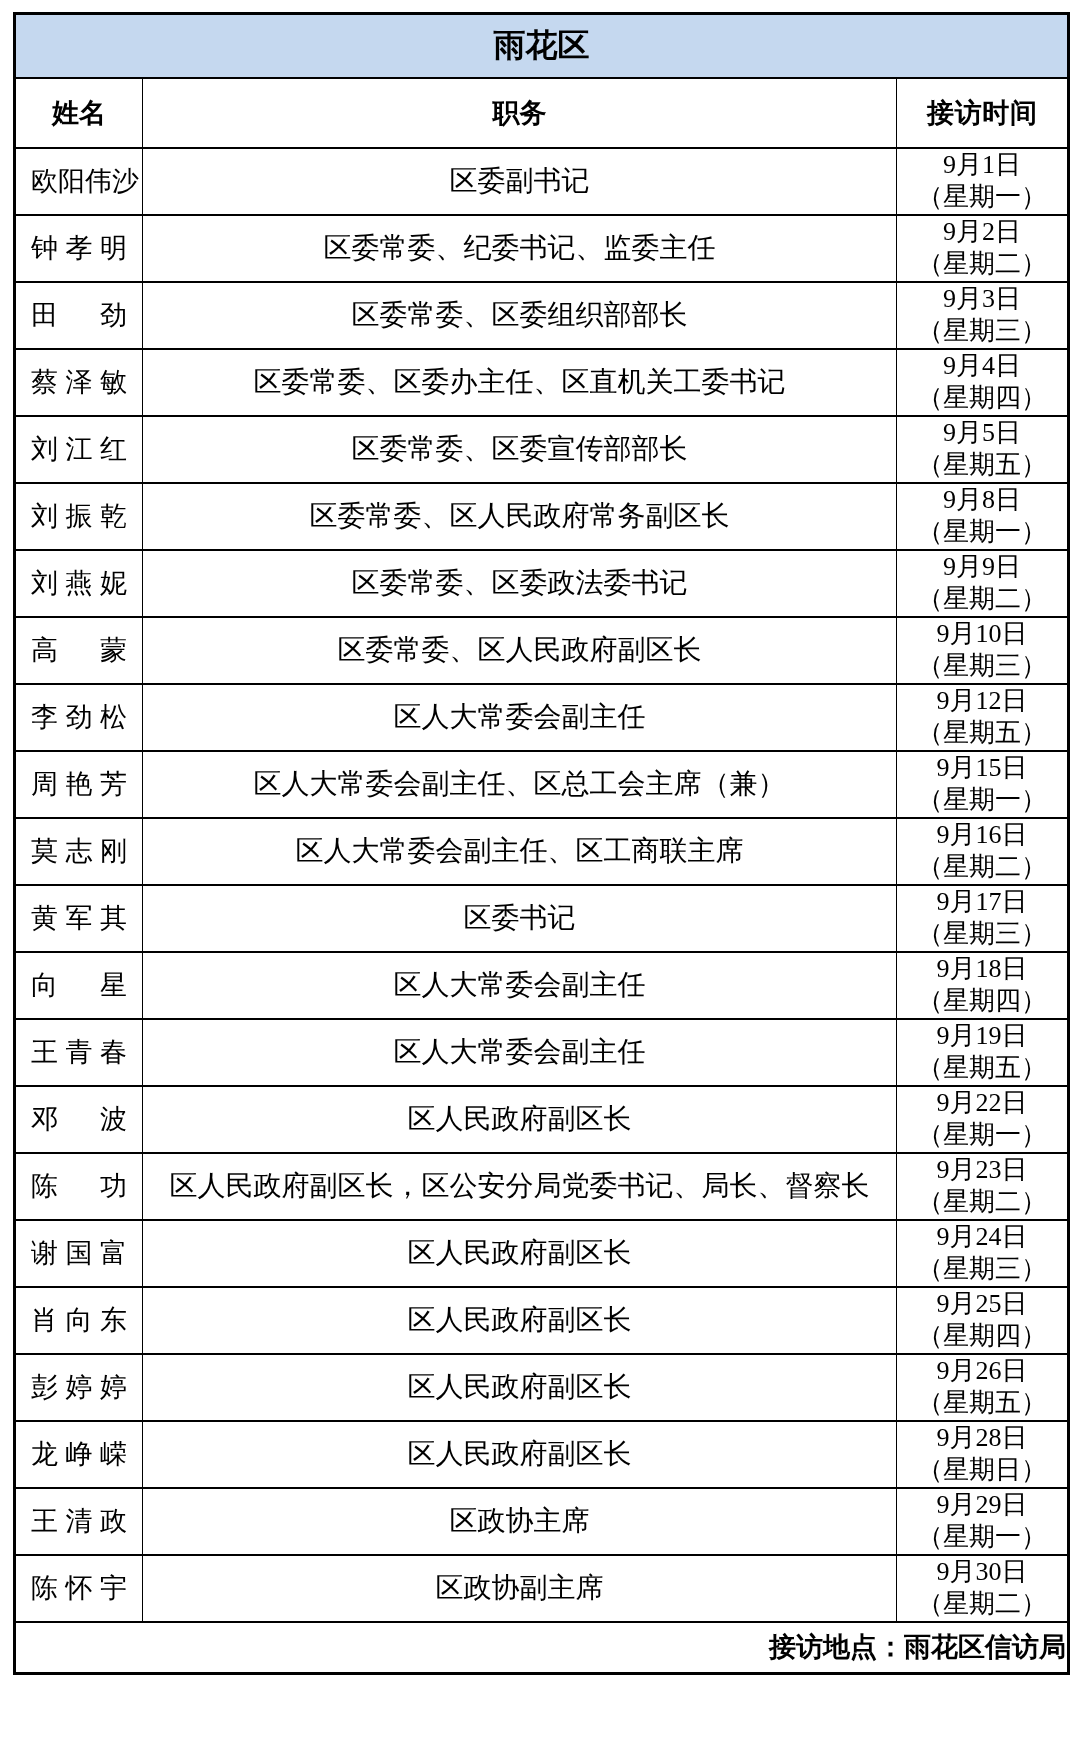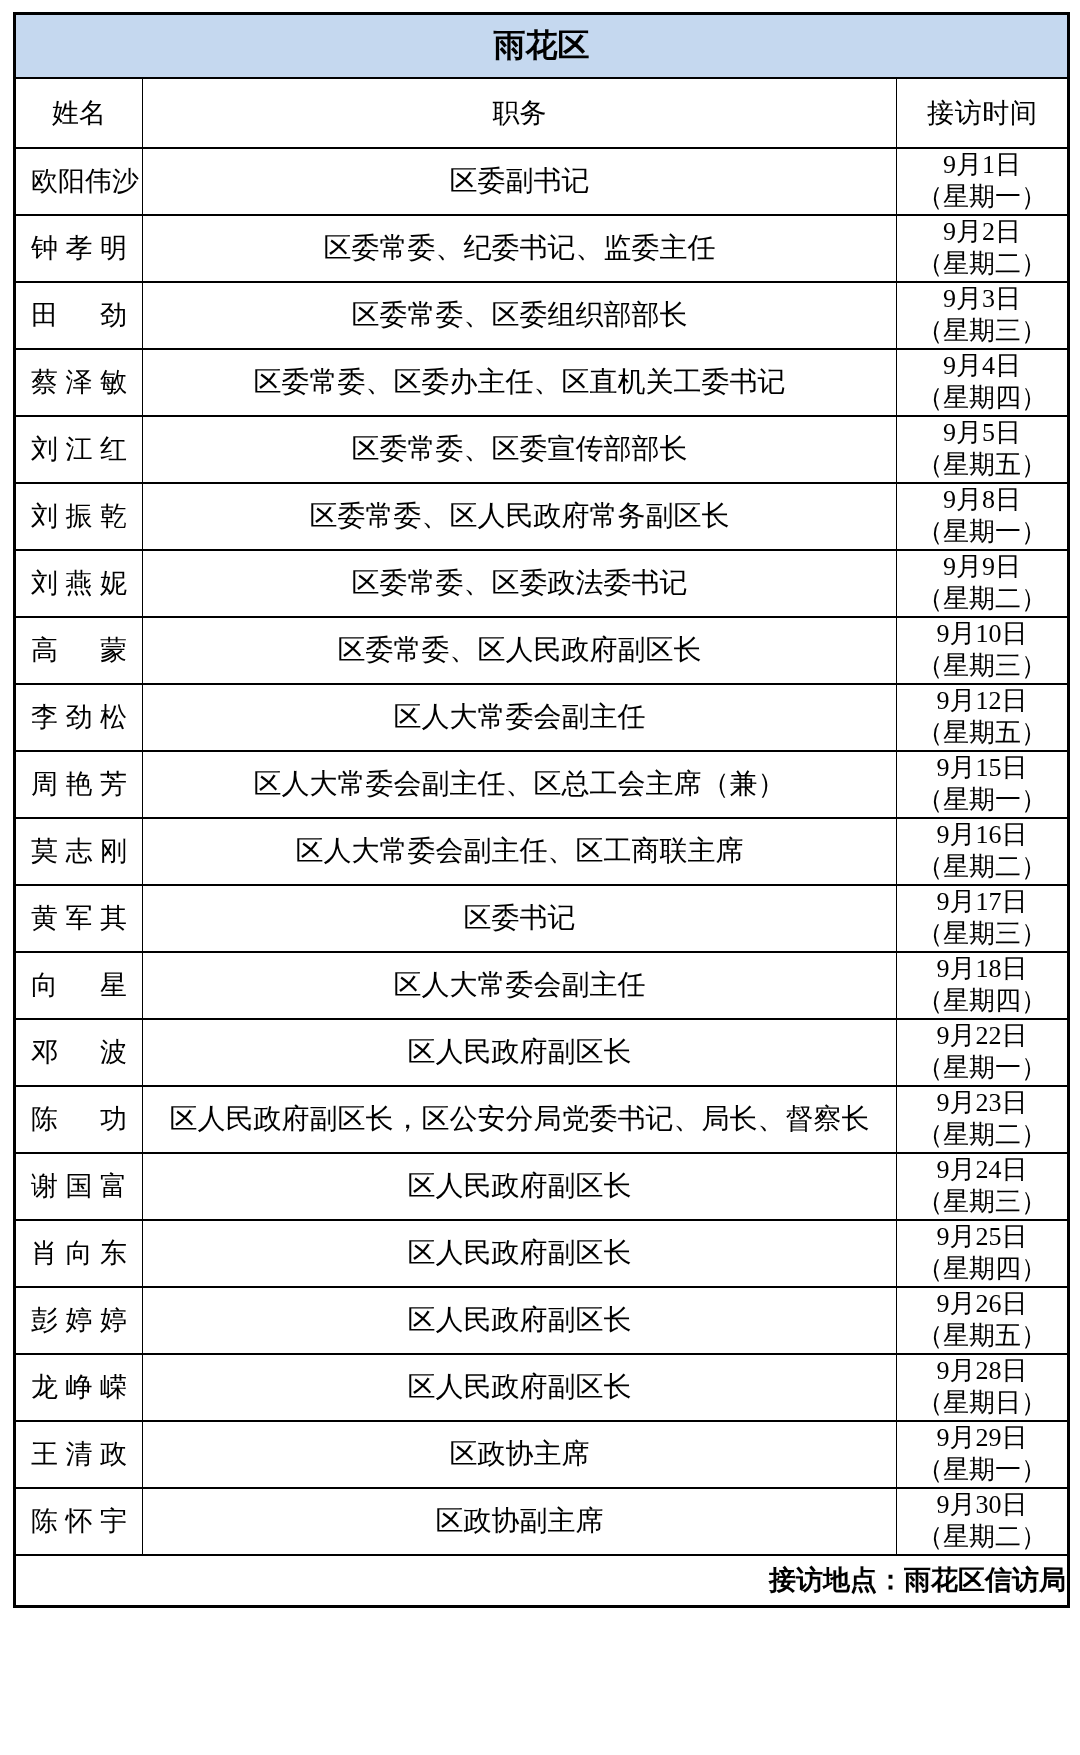--- a/index.html
+++ b/index.html
@@ -35,21 +35,21 @@
     height: 64px;
     background: var(--title-bg, #C5D8EF);
     text-align: center;
     vertical-align: middle;
     font-size: 32px;
     font-weight: bold;
   }
   tr.header-row td {
     height: 70px;
     font-size: 27px;
-    font-weight: normal;
+    font-weight: bold;
     text-align: center;
     vertical-align: middle;
   }
   tr.header-row td.h-time {
     text-align: justify;
     text-align-last: justify;
     padding: 0 30px;
   }
   tr.data-row td { height: 67px; vertical-align: middle; }
   td.c-name {
@@ -210,20 +210,28 @@
 
   <tr class="data-row">
     <td class="c-name">向星</td>
     <td class="c-pos">区人大常委会副主任</td>
     <td class="c-time">
       <div>9月18日</div>
       <div>（星期四）</div>
     </td>
   </tr>
 
+  <tr class="data-row">
+    <td class="c-name">王青春</td>
+    <td class="c-pos">区人大常委会副主任</td>
+    <td class="c-time">
+      <div>9月19日</div>
+      <div>（星期五）</div>
+    </td>
+  </tr>
 
   <tr class="data-row">
     <td class="c-name">邓波</td>
     <td class="c-pos">区人民政府副区长</td>
     <td class="c-time">
       <div>9月22日</div>
       <div>（星期一）</div>
     </td>
   </tr>
 

